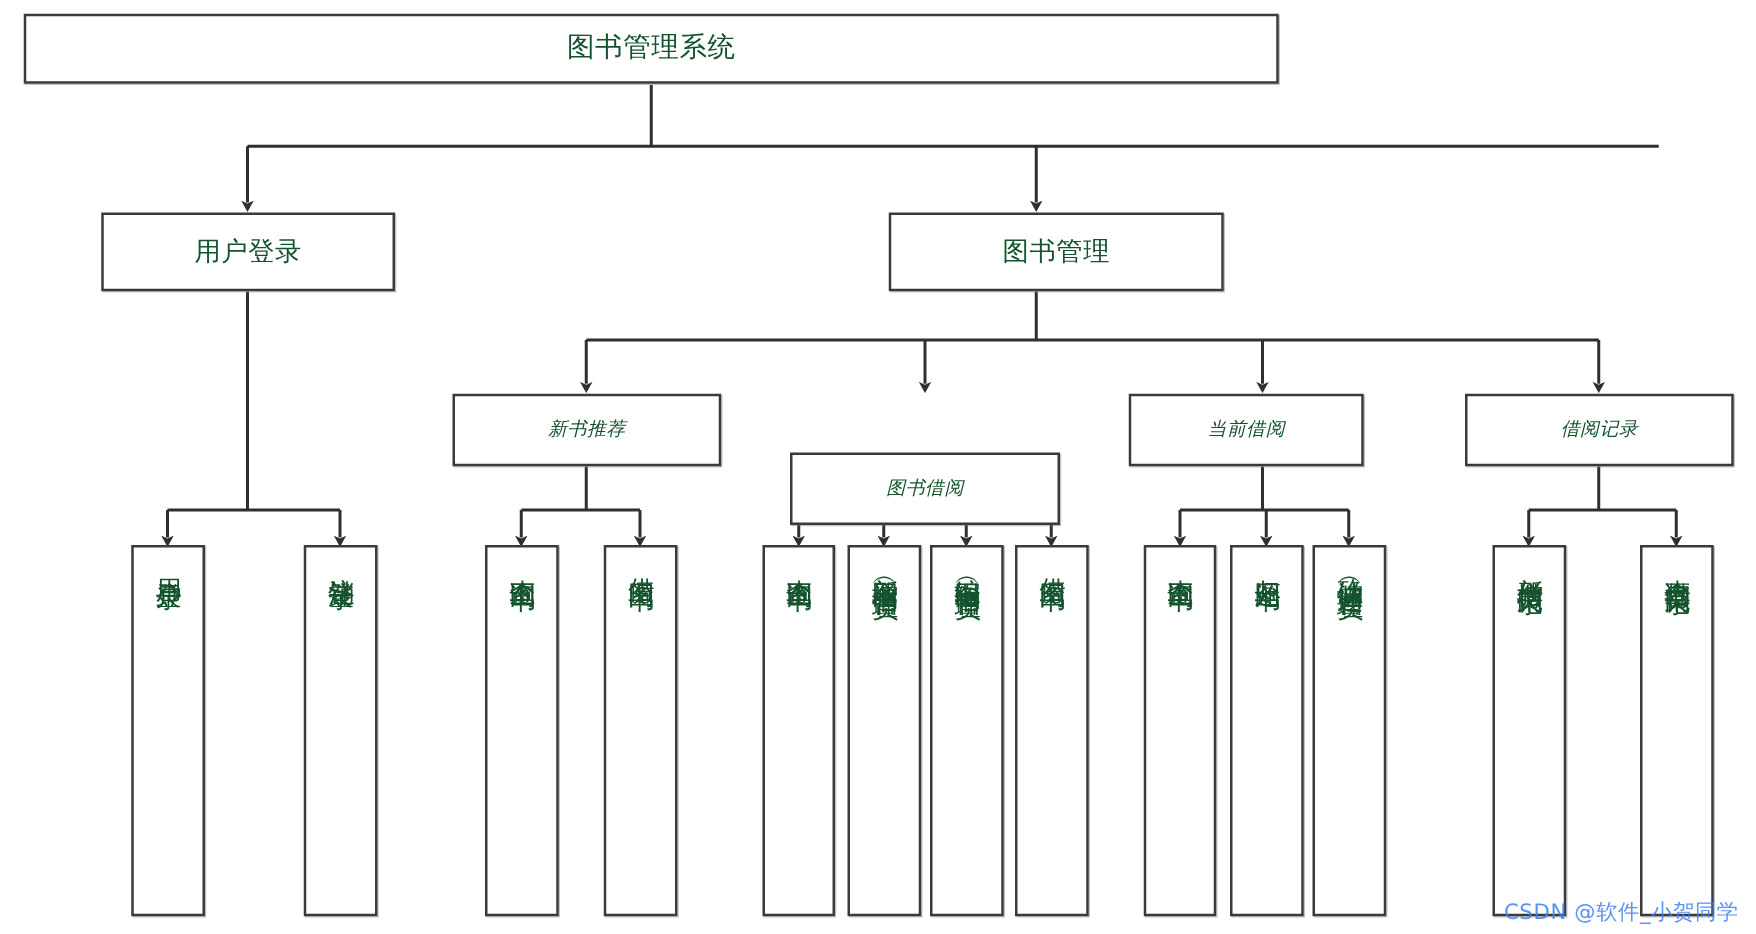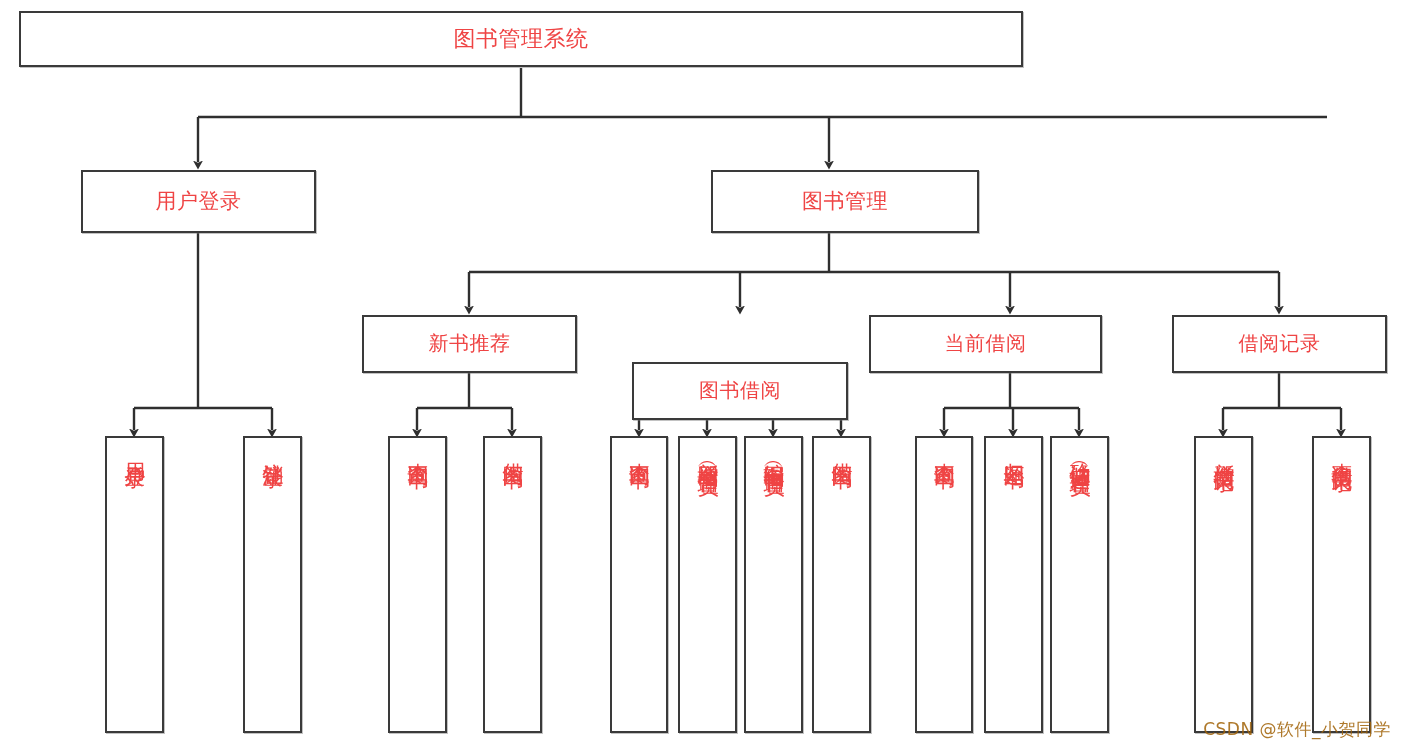--- a/index.html
+++ b/index.html
@@ -30,39 +30,40 @@
   .node {
     position: absolute;
     box-sizing: border-box;
     background: #ffffff;
     border: 2px solid #3a3a3a;
     box-shadow: 1px 1px 0 0 rgba(120,120,120,0.45);
     display: flex;
     align-items: center;
     justify-content: center;
     text-align: center;
-    color: #ef4444;
+    color: #14532d;
     z-index: 2;
   }
   .node-label {
     display: block;
     line-height: 1.18;
     letter-spacing: 0.5px;
   }
   
   .node.level-root {
     font-size: 22px;
   }
   
   .node.level-two {
     font-size: 21px;
   }
   
   .node.level-three {
-    font-size: 20px;
+    font-size: 15px;
+    font-style: italic;
   }
   
   .node.level-leaf {
     font-size: 21px;
     align-items: flex-start;
     justify-content: center;
     padding-top: 8px;
   }
   .node.level-leaf .node-label {
     writing-mode: vertical-rl;
@@ -70,21 +71,21 @@
     white-space: nowrap;
     line-height: 1.0;
     letter-spacing: 2px;
   }
   
   #watermark {
     position: absolute;
     right: 14px;
     bottom: 6px;
     font-size: 17px;
-    color: #a16207;
+    color: #3b82f6;
     letter-spacing: 0.5px;
     z-index: 3;
     white-space: nowrap;
     opacity: 0.85;
   }
 </style>
 </head>
 <body>
 
 <div id="diagram-root">
@@ -149,21 +150,21 @@
   <div class="node level-two" style="left:711px; top:170px; width:268px; height:63px;">
     <span class="node-label">图书管理</span>
   </div>
 
   <div class="node level-three" style="left:362px; top:315px; width:215px; height:58px;">
     <span class="node-label">新书推荐</span>
   </div>
   <div class="node level-three" style="left:632px; top:315px; width:216px; height:58px;margin-top:47px;">
     <span class="node-label">图书借阅</span>
   </div>
-  <div class="node level-three" style="left:869px; top:315px; width:233px; height:58px;">
+  <div class="node level-three" style="left:903px; top:315px; width:188px; height:58px;">
     <span class="node-label">当前借阅</span>
   </div>
   <div class="node level-three" style="left:1172px; top:315px; width:215px; height:58px;">
     <span class="node-label">借阅记录</span>
   </div>
 
   <div class="node level-leaf" style="left:105px; top:436px; width:59px; height:297px;">
     <span class="node-label">用户登录</span>
   </div>
   <div class="node level-leaf" style="left:243px; top:436px; width:59px; height:297px;">

